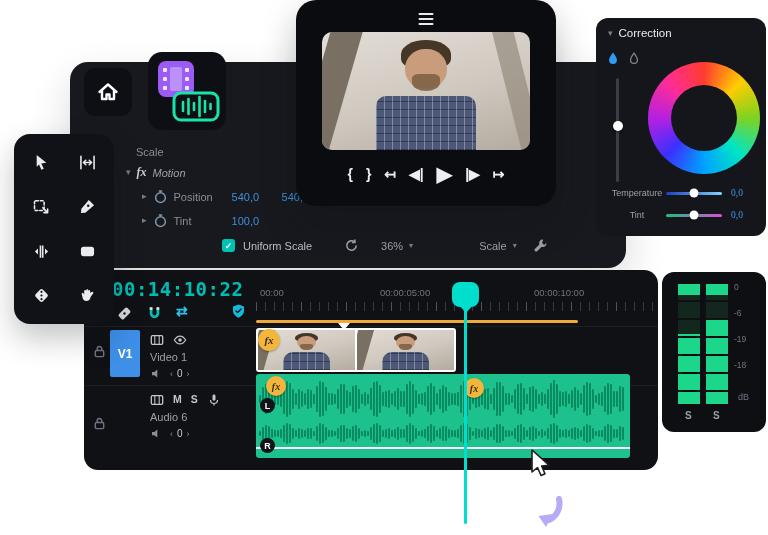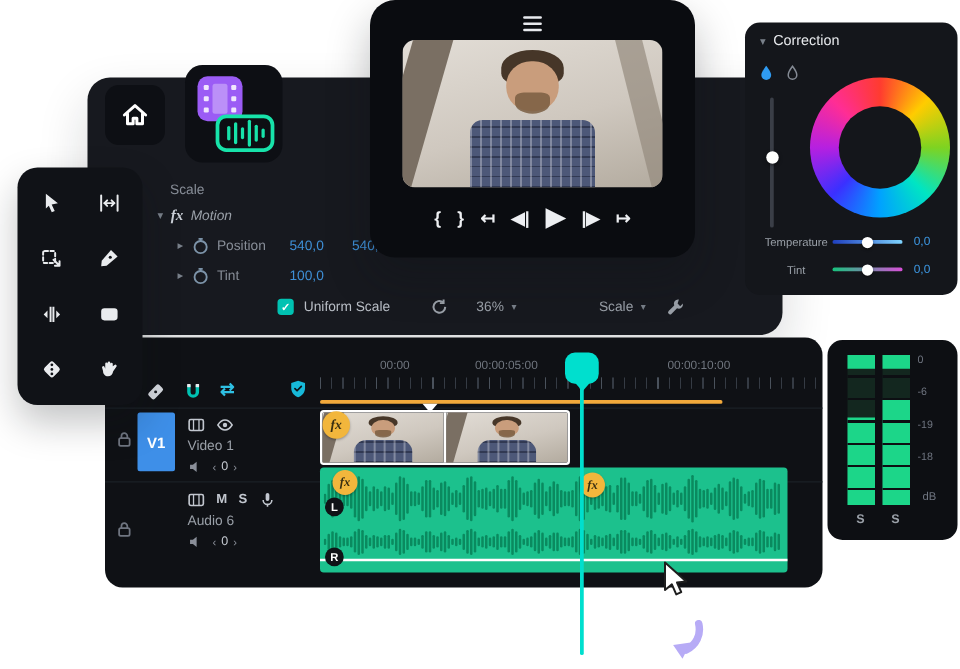--- a/index.html
+++ b/index.html
@@ -73,36 +73,36 @@
   .c-wheel{position:absolute;left:52px;top:44px;width:112px;height:112px;border-radius:50%;
            background:conic-gradient(#ff3b30,#ffcc00,#7ed321,#00e5c3,#00a2ff,#3b30ff,#b620e0,#ff2d95,#ff3b30);}
   .c-wheel .hole{position:absolute;inset:23px;border-radius:50%;background:#14161B;}
   .c-slrow{position:absolute;left:12px;display:flex;align-items:center;}
   .c-slrow .slbl{width:58px;font-size:9px;color:#9AA0A8;text-align:center;}
   .strack{position:relative;width:56px;height:3px;border-radius:2px;}
   .temp-track{background:linear-gradient(90deg,#1F3FBF,#7FD4FF);}
   .tint-track{background:linear-gradient(90deg,#17C37D,#D84FD8);}
   .sknob{position:absolute;left:50%;top:50%;transform:translate(-50%,-50%);width:9px;height:9px;border-radius:50%;background:#fff;
          box-shadow:0 1px 2px rgba(0,0,0,.5);}
-  .sval{margin-left:9px;color:#3E9BE8;font-size:9.5px;}
+  .sval{margin-left:9px;color:#3E9BE8;font-size:9.5px;font-family:Liberation Serif, serif;}
   .c-temp{top:170px;}  .c-tint{top:192px;}
 
   
   #tools-panel{left:14px;top:134px;width:100px;height:190px;background:#101217;border-radius:16px;z-index:5;
                display:grid;grid-template-columns:1fr 1fr;padding:6px 4px;box-sizing:border-box;
                box-shadow:0 14px 30px rgba(16,18,23,.25);}
   .tool{display:flex;align-items:center;justify-content:center;}
   .tool svg{width:21px;height:21px;display:block;}
 
   
   #timeline-panel{left:84px;top:270px;width:574px;height:200px;background:#0F1115;border-radius:14px;z-index:1;}
   .tc{position:absolute;left:28px;top:8px;font-family:"DejaVu Sans Mono",monospace;font-weight:bold;font-size:19px;
       color:#00BDB4;letter-spacing:.5px;}
   .ruler-label{position:absolute;top:17px;font-size:9.5px;color:#70767F;}
-  .rl0{left:176px;margin-left:44px;} .rl1{left:296px;} .rl2{left:450px;}
+  .rl0{left:176px;} .rl1{left:296px;} .rl2{left:450px;}
   .ticks{position:absolute;left:172px;top:32px;width:398px;height:9px;
     background-image:repeating-linear-gradient(90deg,#4A525C 0 1px,transparent 1px 45px),
                      repeating-linear-gradient(90deg,#353B44 0 1px,transparent 1px 9px);}
   .tl-ic{position:absolute;}
   .tl-ic svg{width:17px;height:17px;display:block;}
   .ic-razor{left:32px;top:35px;}
   .ic-magnet{left:62px;top:35px;}
   .ic-ripple{left:92px;top:34px;color:#2FC1E4;font-size:14px;font-weight:bold;line-height:1;}
   .ic-shield{left:146px;top:33px;}
   .orange-bar{position:absolute;left:172px;top:50px;width:322px;height:3px;background:#F2A93B;border-radius:2px;}
@@ -374,20 +374,21 @@
     <div class="c-slrow c-tint">
       <span class="slbl">Tint</span>
       <span class="strack tint-track">
           <span class="sknob"></span>
         </span>
       <span class="sval">0,0</span>
     </div>
   </section>
 
   <section class="panel" id="timeline-panel">
+    <div class="tc">00:14:10:22</div>
 
     <span class="ruler-label rl0">00:00</span>
     <span class="ruler-label rl1">00:00:05:00</span>
     <span class="ruler-label rl2">00:00:10:00</span>
     <div class="ticks"></div>
 
     <span class="tl-ic ic-razor">
       <svg viewBox="0 0 20 20">
           <g transform="rotate(-45 10 10)">
             <rect x="3" y="6" width="14" height="8" rx="2" fill="#D5D9DF"></rect>

